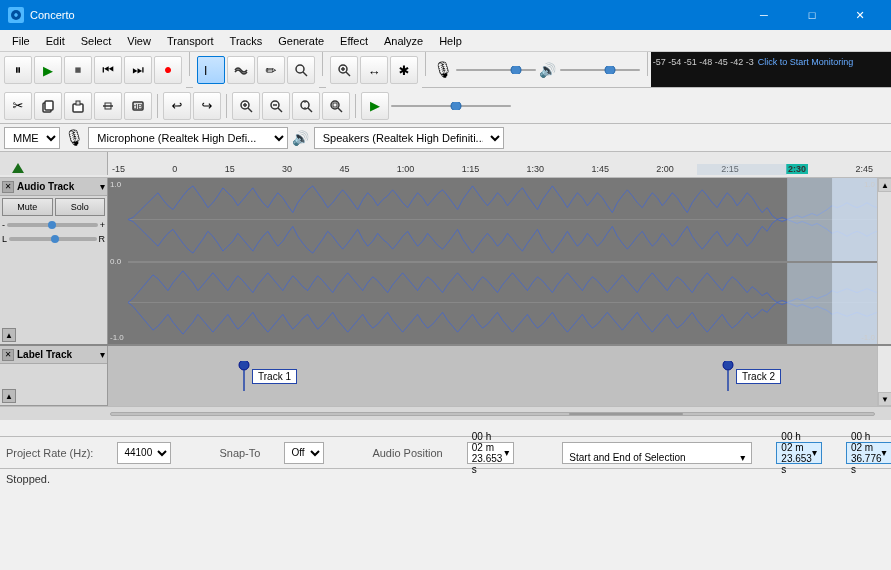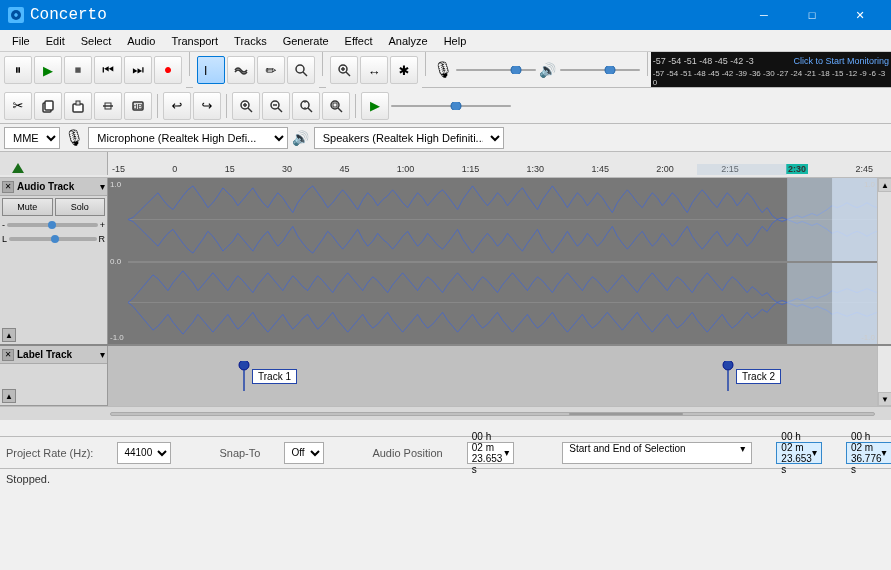--- a/index.html
+++ b/index.html
@@ -1,21 +1,21 @@
 <!DOCTYPE html>
 <html><head>
   <meta charset="utf-8">
   <style>
     * { box-sizing: border-box; margin: 0; padding: 0; }
     body { font-family: 'Segoe UI', Arial, sans-serif; font-size: 11px; background: #f0f0f0; width: 891px; height: 570px; overflow: hidden; user-select: none; }
 
     
     .title-bar { height: 30px; background: #0078d7; display: flex; align-items: center; padding: 0 8px; color: white; }
     .title-bar-icon { width: 16px; height: 16px; margin-right: 6px; background: #4db8ff; border-radius: 2px; display: flex; align-items: center; justify-content: center; font-size: 10px; }
-    .title-bar-title { flex: 1; font-size: 16px; font-family: Liberation Mono, monospace; }
+    .title-bar-title { flex: 1; font-size: 11px; }
     .title-bar-controls { display: flex; gap: 2px; }
     .title-bar-btn { width: 46px; height: 30px; display: flex; align-items: center; justify-content: center; cursor: pointer; font-size: 11px; color: white; }
 
     
     .menu-bar { height: 22px; background: #f0f0f0; display: flex; align-items: center; padding: 0 4px; border-bottom: 1px solid #ccc; }
     .menu-item { padding: 2px 8px; cursor: pointer; font-size: 11px; }
 
     
     .toolbar { display: flex; align-items: center; background: #f0f0f0; border-bottom: 1px solid #bbb; padding: 2px 4px; gap: 2px; min-height: 36px; }
     .tb-btn { width: 28px; height: 28px; border: 1px solid #ccc; background: linear-gradient(to bottom, #fff, #e8e8e8); cursor: pointer; display: flex; align-items: center; justify-content: center; font-size: 13px; border-radius: 2px; }
@@ -52,21 +52,21 @@
     <div class="title-bar-btn">─</div>
     <div class="title-bar-btn">□</div>
     <div class="title-bar-btn close">✕</div>
   </div>
 </div>
 
 <div class="menu-bar">
   <div class="menu-item">File</div>
   <div class="menu-item">Edit</div>
   <div class="menu-item">Select</div>
-  <div class="menu-item">Audio</div>
+  <div class="menu-item">View</div>
   <div class="menu-item">Transport</div>
   <div class="menu-item">Tracks</div>
   <div class="menu-item">Generate</div>
   <div class="menu-item">Effect</div>
   <div class="menu-item">Analyze</div>
   <div class="menu-item">Help</div>
 </div>
 
 <div style="display:flex; background:#f0f0f0; border-bottom:1px solid #bbb; height:36px;">
 
@@ -122,27 +122,24 @@
       <circle cx="60" cy="4" r="5" fill="#4488cc" stroke="#2266aa" stroke-width="1"></circle>
     </svg>
     <span style="font-size:14px;">🔊</span>
     <svg width="80" height="8" viewBox="0 0 80 8">
       <rect x="0" y="3" width="80" height="2" rx="1" fill="#aaa"></rect>
       <circle cx="50" cy="4" r="5" fill="#4488cc" stroke="#2266aa" stroke-width="1"></circle>
     </svg>
   </div>
   <div class="tb-separator"></div>
 
-  <div style="flex:1; display:flex; flex-direction:column; background:#111; padding:1px 2px; font-size:8px; color:#888;">
+  <div style="flex:1; display:flex; flex-direction:row; background:#111; padding:1px 2px; font-size:8px; color:#888;">
     <div style="display:flex; align-items:center; height:17px; gap:4px;">
       <span style="color:#ccc; font-size:9px;">-57 -54 -51 -48 -45 -42 -3</span>
       <span style="color:#66aaff; font-size:9px; cursor:pointer; flex:1; text-align:right;">Click to Start Monitoring</span>
-    </div>
-    <div style="display:flex; align-items:center; height:17px; gap:2px;">
-      <span style="color:#ccc; font-size:8px;">-57 -54 -51 -48 -45 -42 -39 -36 -30 -27 -24 -21 -18 -15 -12 -9 -6 -3 0</span>
     </div>
   </div>
 </div>
 
 <div style="display:flex; background:#f0f0f0; border-bottom:1px solid #bbb; height:36px; align-items:center; padding:0 4px; gap:2px;">
   <div class="tb-btn">✂</div>
   <div class="tb-btn">
     <svg width="14" height="14" viewBox="0 0 14 14">
         <rect x="2" y="4" width="8" height="9" rx="1" stroke="#333" stroke-width="1.5" fill="white"></rect>
         <rect x="4" y="2" width="8" height="9" rx="1" stroke="#333" stroke-width="1.5" fill="white"></rect>
@@ -383,21 +380,21 @@
     <option>Off</option>
   </select>
   <span style="background:#bbb; width:1px; height:20px;"></span>
   <span class="status-label">Audio Position</span>
   <div style="height:22px; border:1px solid #aaa; background:white; font-size:10px; padding:0 4px; width:120px; display:flex; align-items:center;">
     00 h 02 m 23.653 s
     <span style="cursor:pointer; padding-left:2px;">▾</span>
   </div>
   <span style="background:#bbb; width:1px; height:20px;"></span>
 
-  <div style="height:22px; border:1px solid #aaa; background:white; font-size:10px; padding:0 6px; min-width:190px; display:flex; align-items:flex-start; justify-content:space-between; cursor:pointer;">
+  <div style="height:22px; border:1px solid #aaa; background:white; font-size:10px; padding:0 6px; min-width:190px; display:flex; align-items:flex-end; justify-content:space-between; cursor:pointer;">
     <span>Start and End of Selection</span>
     <span>▾</span>
   </div>
 
   <div style="height:22px; border:1px solid #3388cc; background:#d8eeff; font-size:10px; padding:0 4px; width:120px; display:flex; align-items:center;">
     00 h 02 m 23.653 s
     <span style="cursor:pointer;">▾</span>
   </div>
 
   <div style="height:22px; border:1px solid #3388cc; background:#d8eeff; font-size:10px; padding:0 4px; width:120px; display:flex; align-items:center;">

